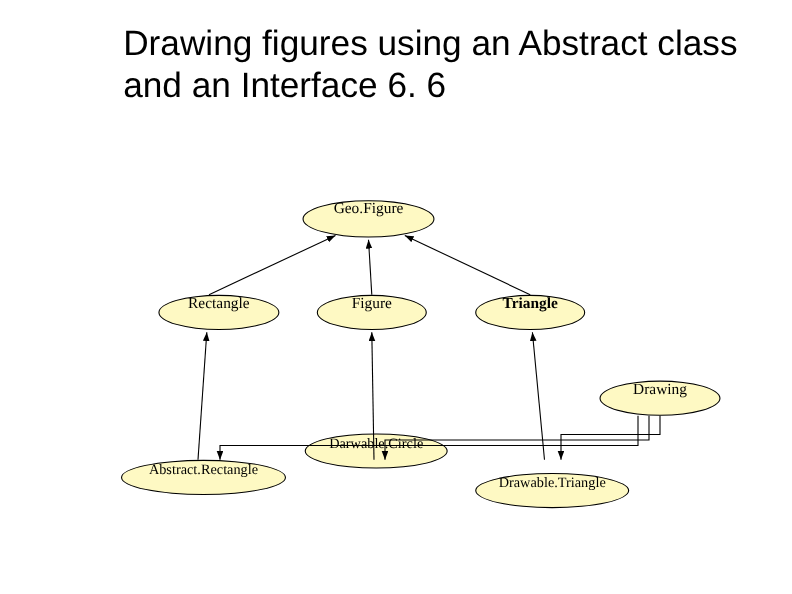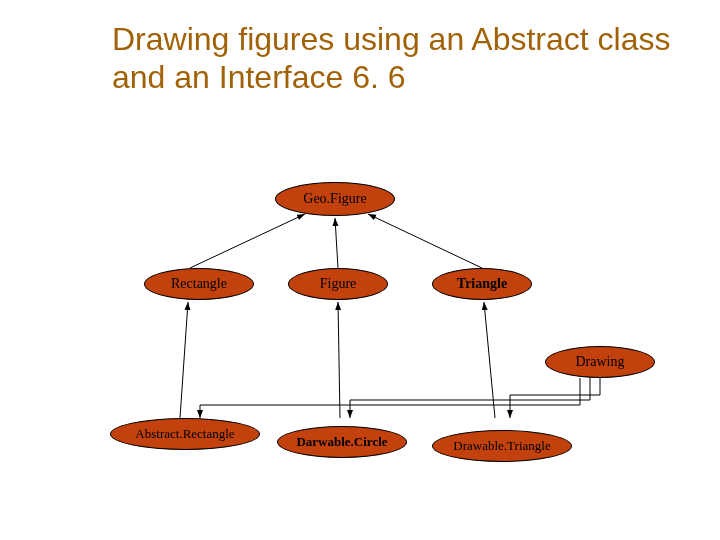--- a/index.html
+++ b/index.html
@@ -12,30 +12,30 @@
     position: relative;
     overflow: hidden;
   }
   .title {
     position: absolute;
     left: 112px;
     top: 20px;
     width: 560px;
     font-size: 32px;
     line-height: 1.2;
-    color: #a16207;
+    color: #000000;
     font-family: Arial, Helvetica, sans-serif;
   }
   .node {
     position: absolute;
     border: 1px solid #000;
     border-radius: 50%;
-    background: #c2410c;
+    background: #fef9c3;
     display: flex;
-    align-items: center;
+    align-items: flex-start;
     justify-content: center;
     font-size: 14px;
     color: #000;
     text-align: center;
     padding: 0 4px;
     box-sizing: border-box;
   }
   svg.connectors {
     position: absolute;
     left: 0;
@@ -67,21 +67,21 @@
 </div>
 
 <div class="node" style="left:545px; top:346px; width:110px; height:32px;">
   <span>Drawing</span>
 </div>
 
 <div class="node" style="left:110px; top:418px; width:150px; height:32px; font-size:13px;">
   <span>Abstract.Rectangle</span>
 </div>
 
-<div class="node" style="left:277px; top:426px; width:130px; height:32px; font-size:13px;font-weight:bold;">
+<div class="node" style="left:277px; top:394px; width:130px; height:32px; font-size:13px;">
   <span>Darwable.Circle</span>
 </div>
 
 <div class="node" style="left:432px; top:430px; width:140px; height:32px; font-size:13px;">
   <span>Drawable.Triangle</span>
 </div>
 
 <svg class="connectors">
   <defs>
     <marker id="arrow" markerWidth="10" markerHeight="10" refX="8" refY="3" orient="auto" markerUnits="strokeWidth">

